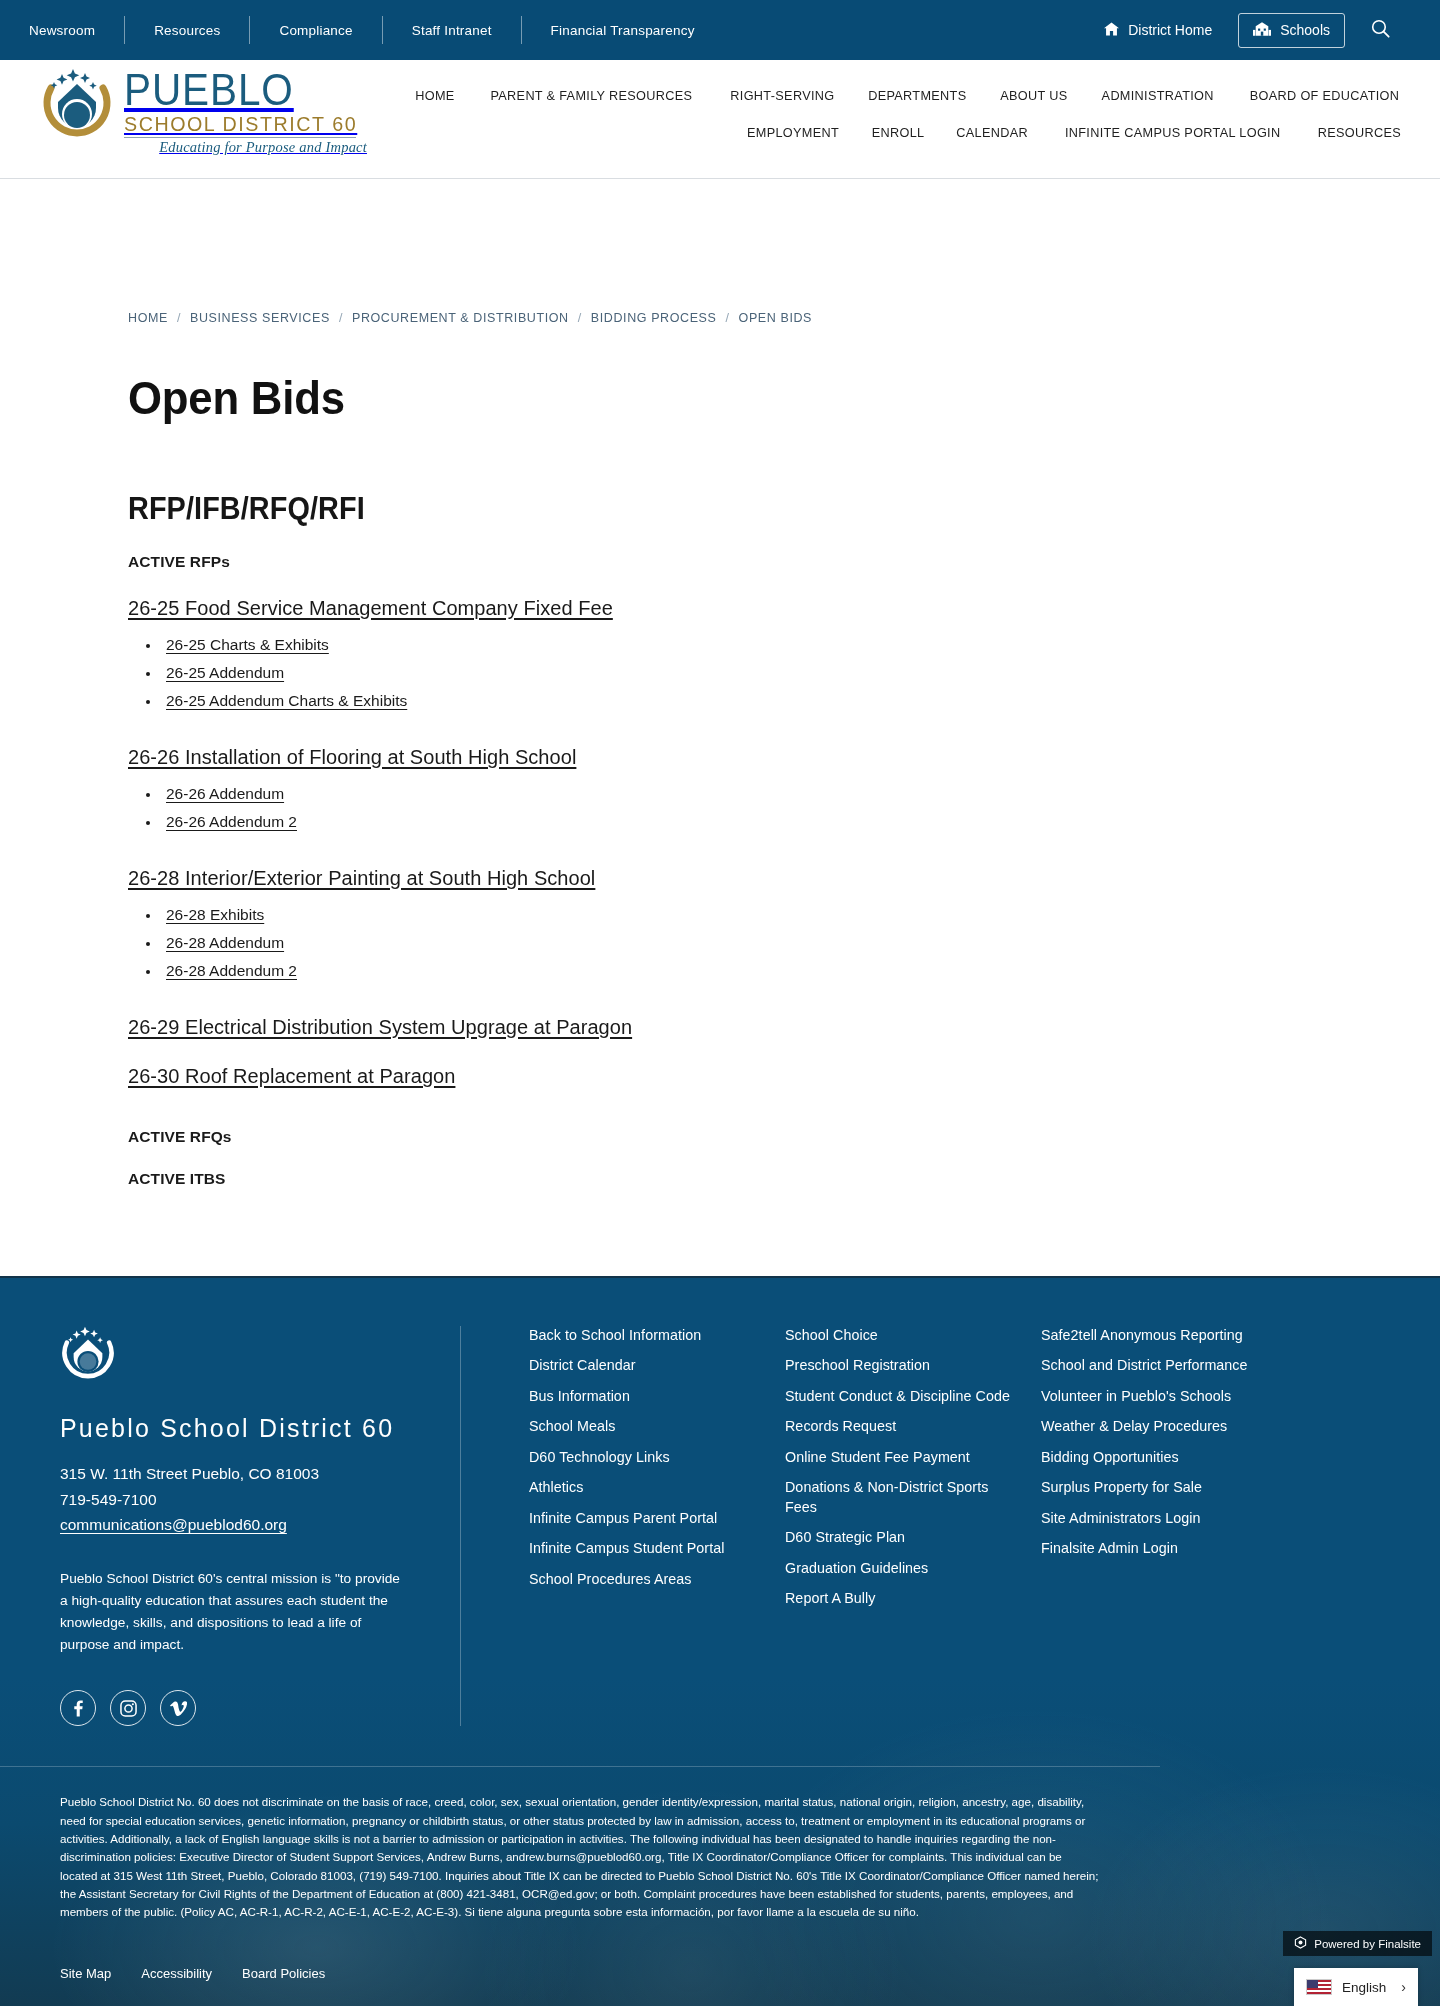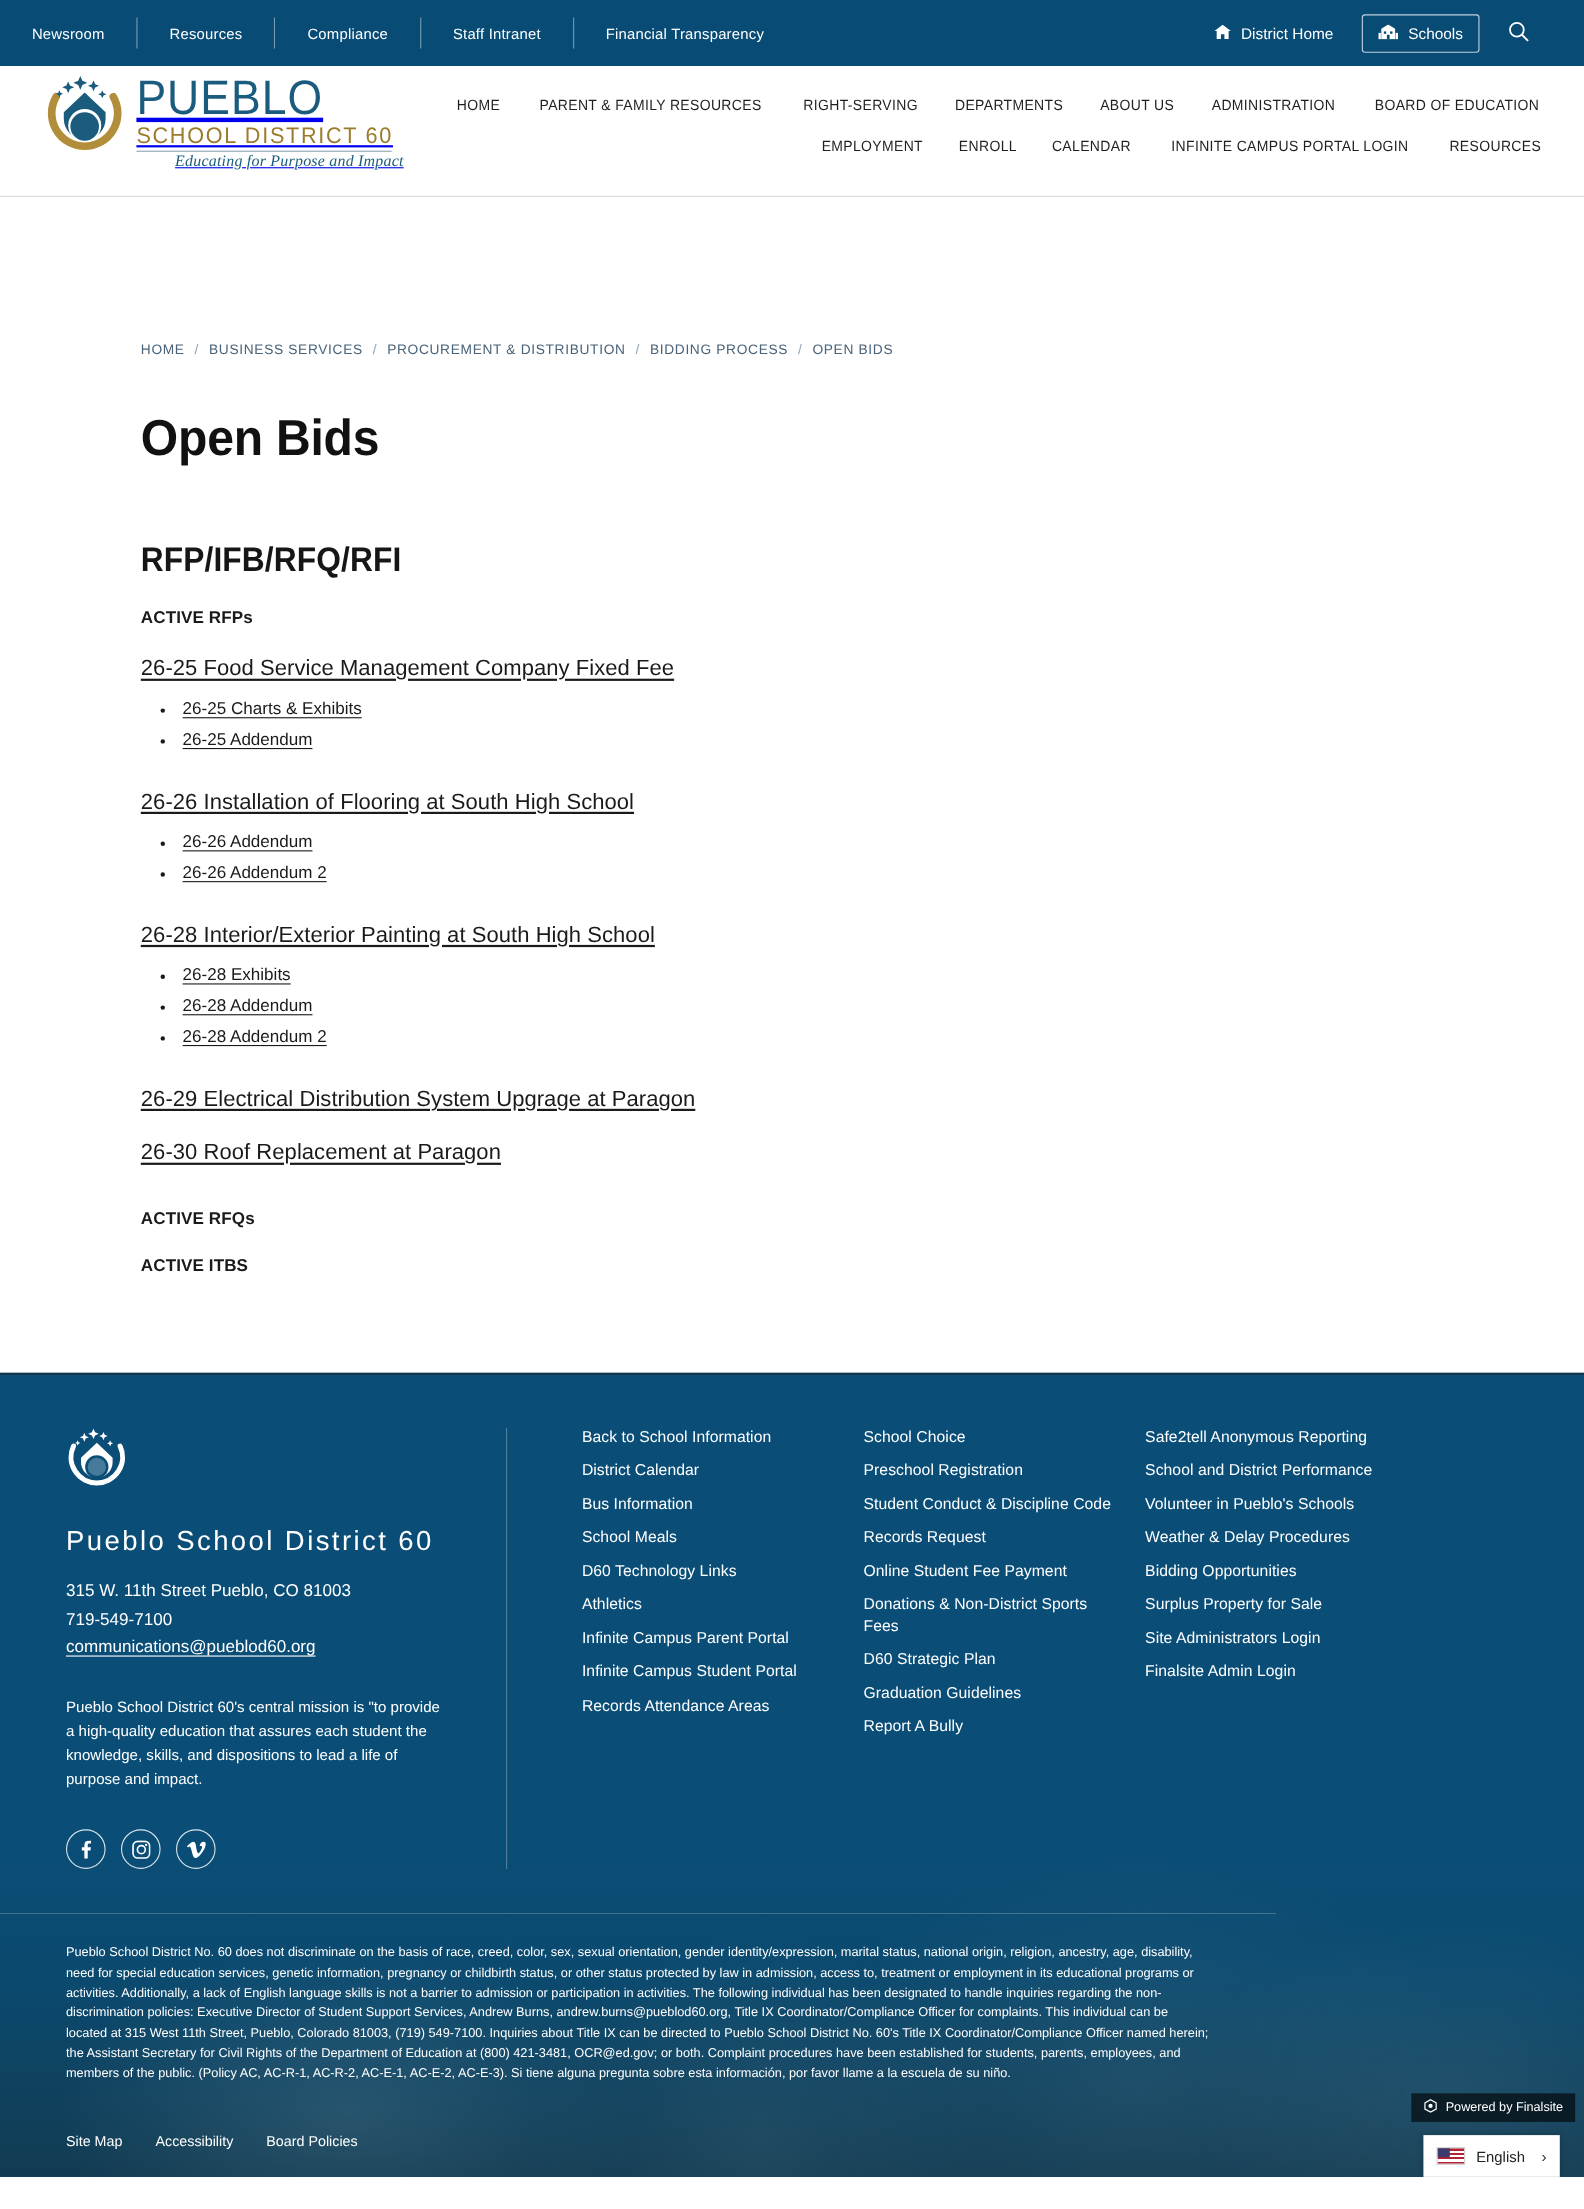--- a/index.html
+++ b/index.html
@@ -440,20 +440,21 @@
     <h2 class="section-heading">RFP/IFB/RFQ/RFI</h2>
 
     <div class="body-block">
       <div class="lbl-bold">ACTIVE RFPs</div>
 
       <div>
         <a class="bid-link" href="#">26-25 Food Service Management Company Fixed Fee</a>
         <ul class="sub-list">
           <li><a href="#">26-25 Charts &amp; Exhibits</a></li>
           <li><a href="#">26-25 Addendum</a></li>
+          <li><a href="#">26-25 Addendum Charts &amp; Exhibits</a></li>
         </ul>
       </div>
 
       <div>
         <a class="bid-link" href="#">26-26 Installation of Flooring at South High School</a>
         <ul class="sub-list">
           <li><a href="#">26-26 Addendum</a></li>
           <li><a href="#">26-26 Addendum 2</a></li>
         </ul>
       </div>
@@ -531,21 +532,21 @@
     <div class="flinks">
       <div class="flink-col">
         <a href="#">Back to School Information</a>
         <a href="#">District Calendar</a>
         <a href="#">Bus Information</a>
         <a href="#">School Meals</a>
         <a href="#">D60 Technology Links</a>
         <a href="#">Athletics</a>
         <a href="#">Infinite Campus Parent Portal</a>
         <a href="#">Infinite Campus Student Portal</a>
-        <a href="#">Records Attendance Areas</a>
+        <a href="#">School Procedures Areas</a>
       </div>
       <div class="flink-col">
         <a href="#">School Choice</a>
         <a href="#">Preschool Registration</a>
         <a href="#">Student Conduct &amp; Discipline Code</a>
         <a href="#">Records Request</a>
         <a href="#">Online Student Fee Payment</a>
         <a href="#">Donations &amp; Non-District Sports Fees</a>
         <a href="#">D60 Strategic Plan</a>
         <a href="#">Graduation Guidelines</a>

